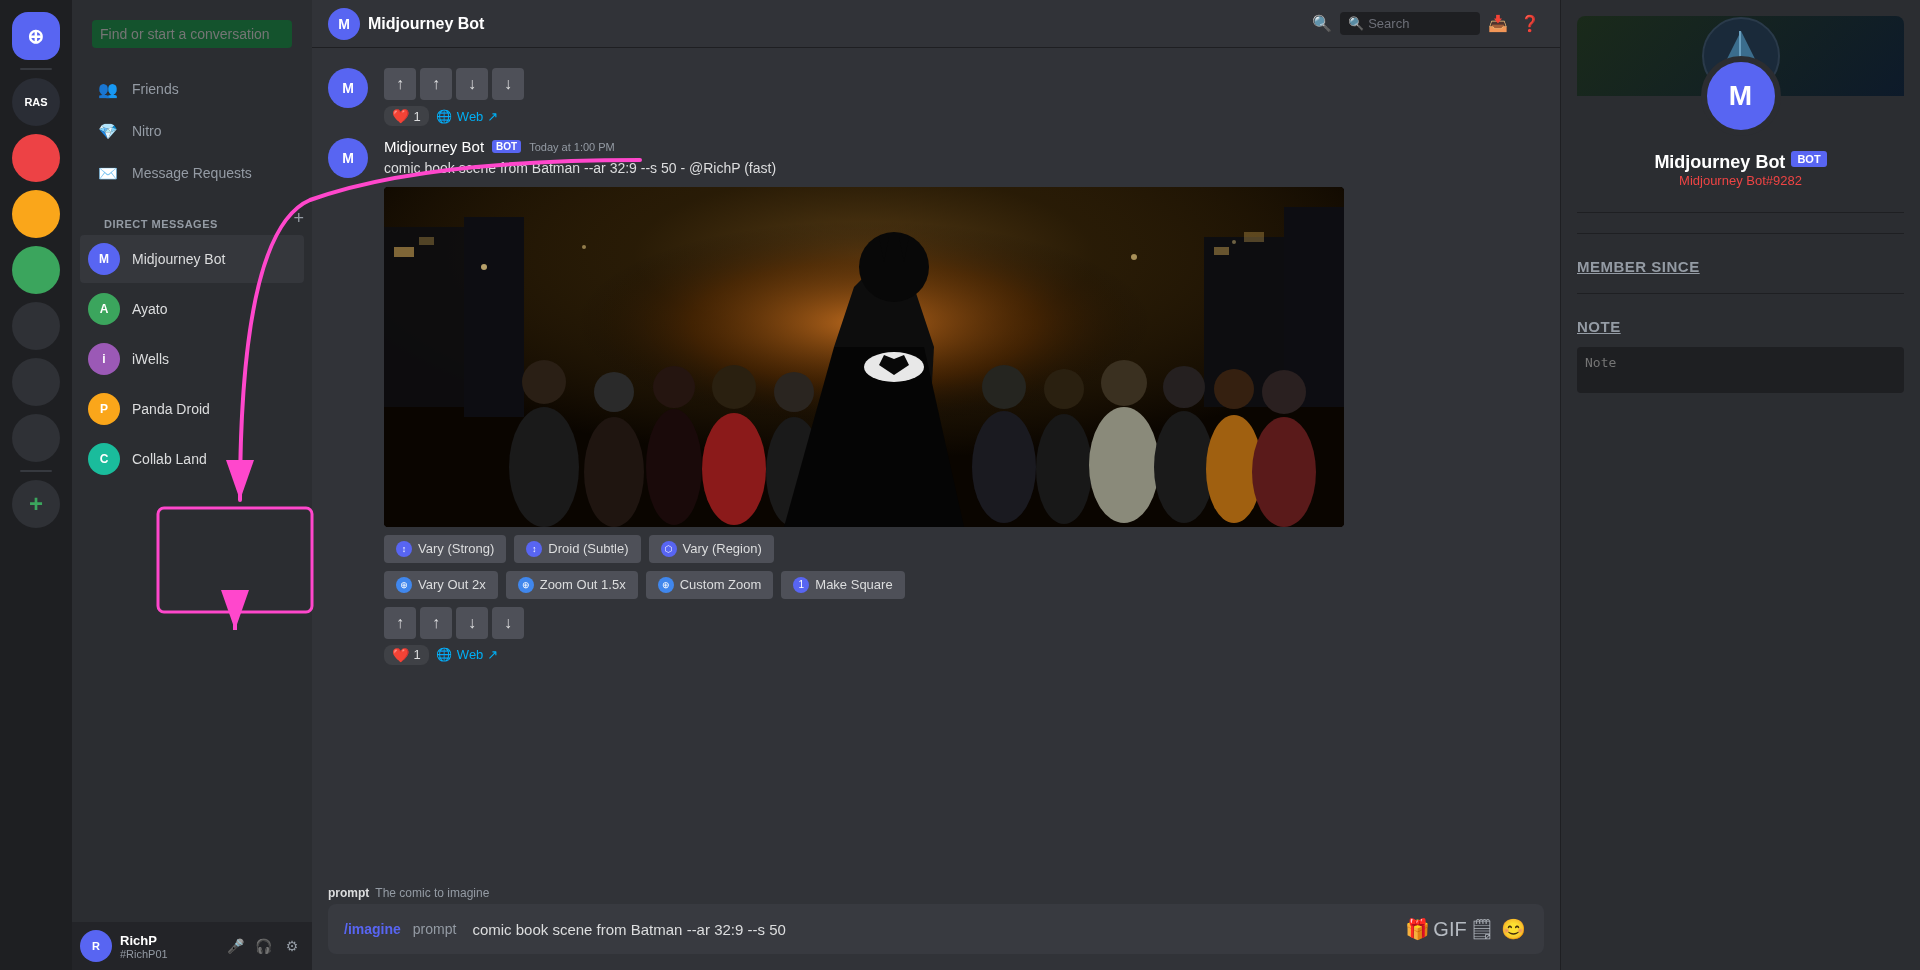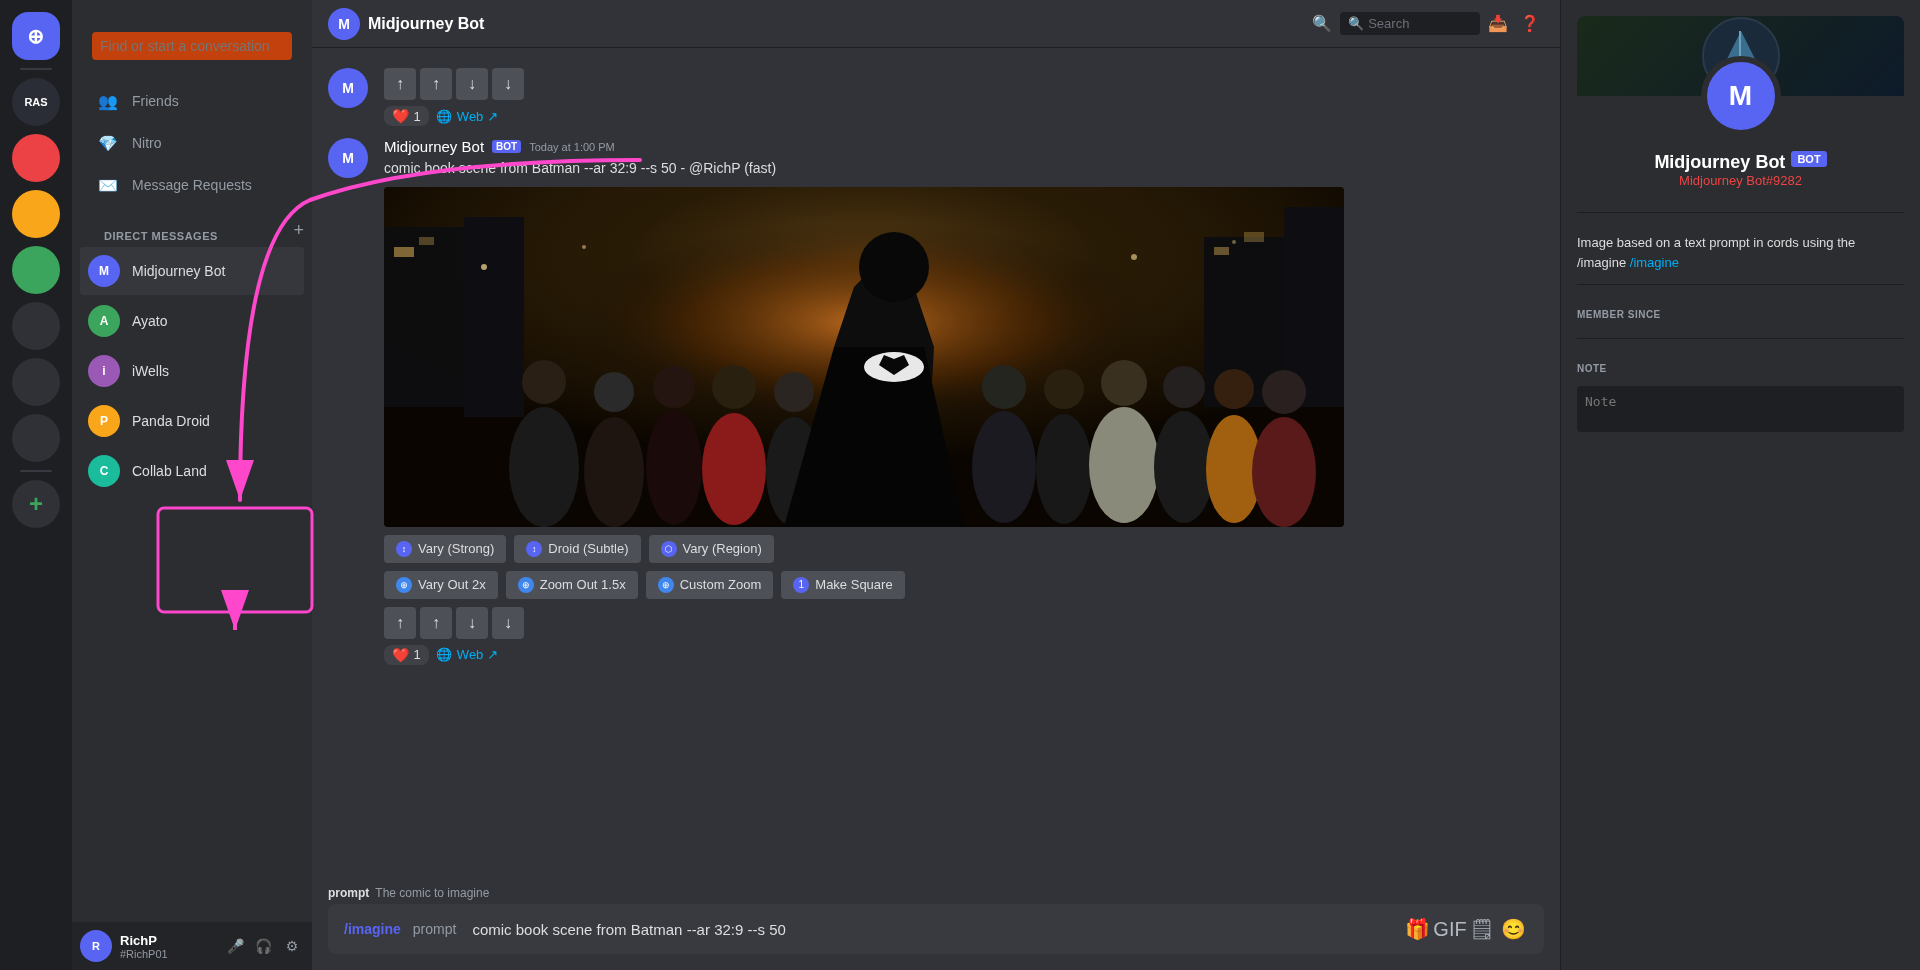--- a/index.html
+++ b/index.html
@@ -56,28 +56,27 @@
       display: flex;
       flex-direction: column;
       flex-shrink: 0;
     }
     .dm-search-bar {
       padding: 12px;
       margin: 8px 8px 0;
     }
     .dm-search-input {
       width: 100%;
-      background: #c2410c;
+      background: #14532d;
       border: none;
       border-radius: 4px;
       padding: 6px 8px;
       color: #dcddde;
       font-size: 14px;
       outline: none;
-      margin-top: 12px;
     }
     .dm-section-header {
       font-size: 11px;
       font-weight: 700;
       color: #949ba4;
       text-transform: uppercase;
       padding: 16px 8px 4px 16px;
       letter-spacing: 0.5px;
     }
     .dm-item {
@@ -515,26 +514,27 @@
       font-weight: 700;
       padding: 2px 6px;
       border-radius: 3px;
       margin-left: 6px;
     }
     .profile-section {
       margin-top: 12px;
       width: 100%;
     }
     .profile-section-title {
-      font-size: 10px;
+      font-size: 15px;
       font-weight: 700;
       text-transform: uppercase;
       color: #949ba4;
       letter-spacing: 0.5px;
       margin-bottom: 6px;
+      text-decoration: underline;
     }
     .profile-section-text {
       font-size: 13px;
       color: #dcddde;
       line-height: 1.5;
     }
     .profile-section-text a {
       color: #00aff4;
     }
     .member-since-section {
@@ -895,26 +895,20 @@
       <div class="profile-avatar-large">M</div>
       <div style="display:flex; align-items:center; margin-top:8px;">
         <span class="profile-bot-name">Midjourney Bot</span>
         <span class="profile-bot-badge">BOT</span>
       </div>
       <div class="profile-discriminator">Midjourney Bot#9282</div>
     </div>
 
     <div style="width:100%;height:1px;background:#1e1f22;margin:8px 0;"></div>
 
-    <div class="profile-section">
-      <div class="profile-section-text">
-        <span>Image based on a text prompt in cords using the /imagine</span>
-        <a style="color:#00aff4;">/imagine</a>
-      </div>
-    </div>
 
     <div style="width:100%;height:1px;background:#1e1f22;margin:12px 0;"></div>
 
     <div class="member-since-section">
       <div class="profile-section-title">MEMBER SINCE</div>
     </div>
 
     <div style="width:100%;height:1px;background:#1e1f22;margin:12px 0;"></div>
 
     <div class="profile-section">

